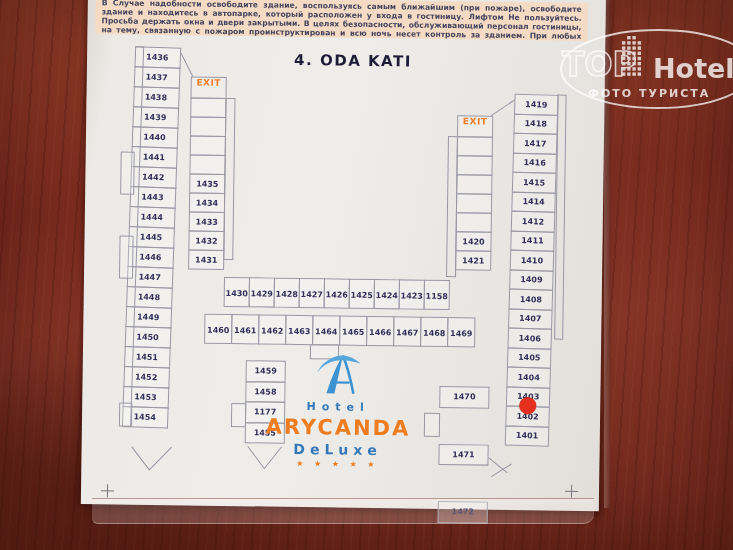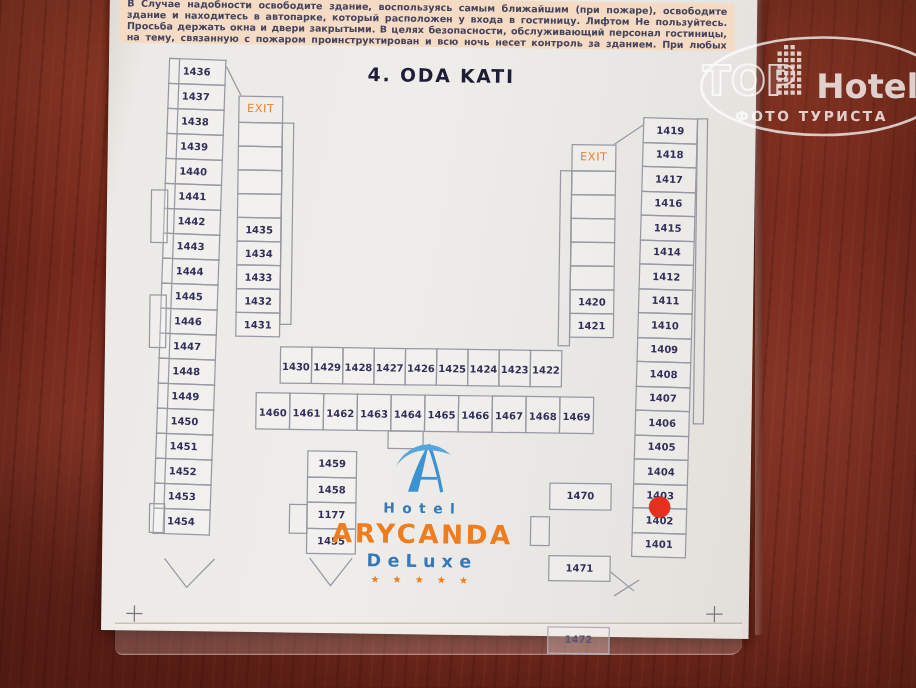--- a/index.html
+++ b/index.html
@@ -42,22 +42,22 @@
   .col .cell + .cell{margin-top:-1px;}
   .row{position:absolute;display:flex;}
   .row .cell{
     box-sizing:border-box;border:1px solid #9898a4;background:rgba(255,255,255,0.25);
     display:flex;align-items:center;justify-content:center;padding-top:3px;
   }
   .row .cell + .cell{margin-left:-1px;}
   .room-num{font-size:8px;font-weight:700;color:#30305a;letter-spacing:0px;white-space:nowrap;}
   .exit-box{
     position:absolute;box-sizing:border-box;border:1px solid #9898a4;background:#eeedea;
-    display:flex;align-items:center;justify-content:center;
-    font-size:9px;font-weight:400;color:#f07f28;letter-spacing:0.5px;
+    display:flex;justify-content:center;
+    font-size:9px;font-weight:700;color:#f07f28;letter-spacing:0.5px;
   }
   .strip{position:absolute;box-sizing:border-box;border:1px solid #9898a4;background:transparent;}
   .bump{position:absolute;box-sizing:border-box;border:1px solid #9898a4;background:rgba(255,255,255,0.2);}
   .plus-mark{position:absolute;width:13px;height:13px;}
   .plus-mark:before{content:"";position:absolute;left:0;right:0;top:6px;border-top:1px solid #76767e;}
   .plus-mark:after{content:"";position:absolute;top:0;bottom:0;left:6px;border-left:1px solid #76767e;}
   .red-dot{position:absolute;width:17px;height:17px;border-radius:50%;background:#e53020;box-shadow:0 0 1px rgba(120,0,0,.6);}
   
   #col-left-outer{left:48px;top:56px;width:46px;transform:rotate(1.2deg);transform-origin:top center;}
   #col-left-outer .cell{height:21px;border-left:none;}
@@ -228,21 +228,21 @@
         <div class="cell">
           <span class="room-num">1425</span>
         </div>
         <div class="cell">
           <span class="room-num">1424</span>
         </div>
         <div class="cell">
           <span class="room-num">1423</span>
         </div>
         <div class="cell">
-          <span class="room-num">1422</span>
+          <span class="room-num">1158</span>
         </div>
       </div>
     <div id="row-bottom" class="row">
         <div class="cell">
           <span class="room-num">1460</span>
         </div>
         <div class="cell">
           <span class="room-num">1461</span>
         </div>
         <div class="cell">

